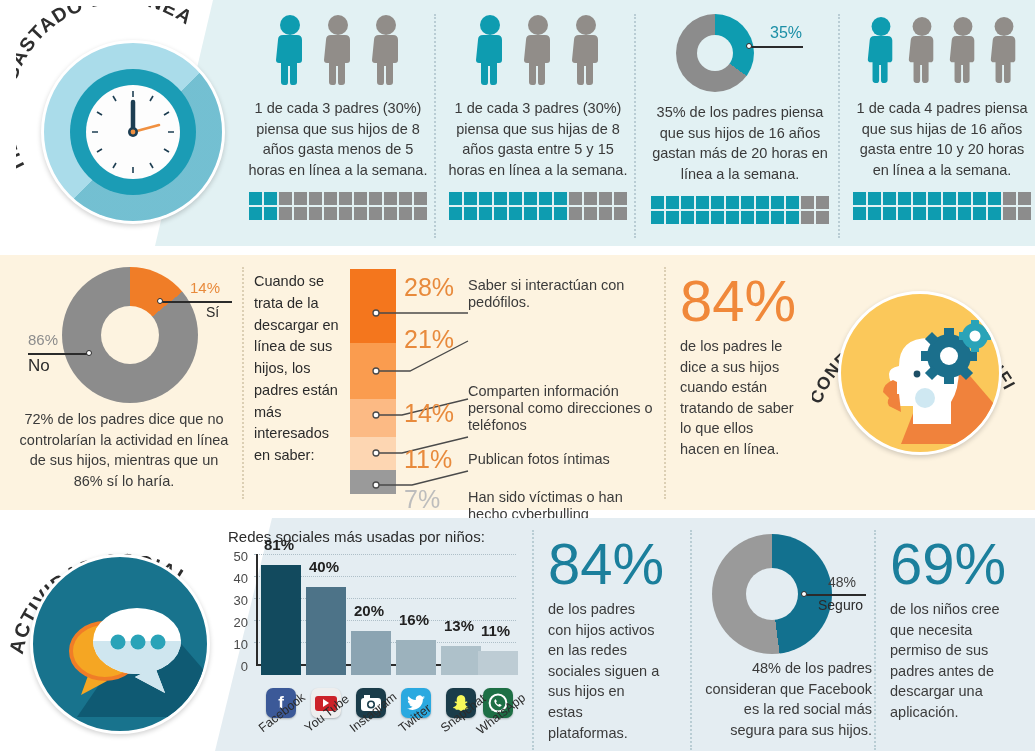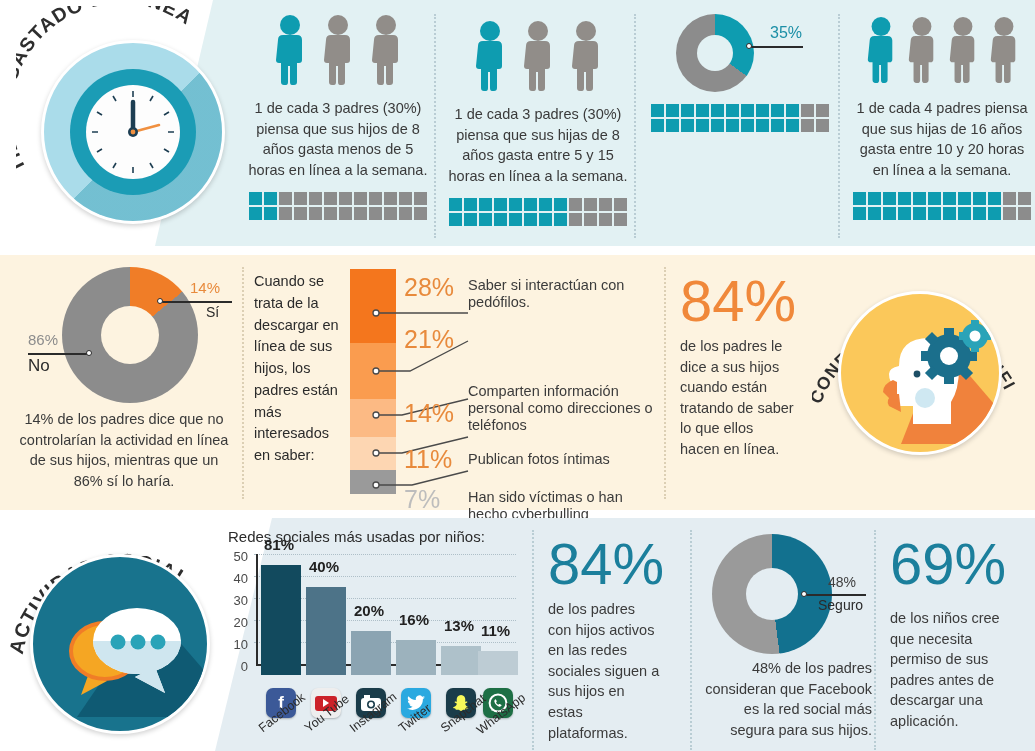--- a/index.html
+++ b/index.html
@@ -184,21 +184,21 @@
         <div class="sq off"></div>
         <div class="sq off"></div>
         <div class="sq off"></div>
         <div class="sq off"></div>
         <div class="sq off"></div>
         <div class="sq off"></div>
         <div class="sq off"></div>
     </div>
   </div>
 
-  <div style="position:absolute; left:448px; top:20px; width:180px;">
+  <div style="position:absolute; left:448px; top:14px; width:180px;">
     <div class="people">
       <svg width="34" height="72" viewBox="0 0 34 72">
           <circle cx="17" cy="11" r="10" fill="#0e9cb0"></circle>
           <path d="M5 26 q0-5 5-5 h14 q5 0 5 5 v20 q0 3-3 3 h-2 v19 q0 3-3 3 h-2 q-2 0-2-3 v-16 h-2 v16 q0 3-2 3 h-2 q-3 0-3-3 v-19 h-2 q-3 0-3-3 z" fill="#0e9cb0"></path>
         </svg>
       <svg width="34" height="72" viewBox="0 0 34 72">
           <circle cx="17" cy="11" r="10" fill="#918d89"></circle>
           <path d="M5 26 q0-5 5-5 h14 q5 0 5 5 v20 q0 3-3 3 h-2 v19 q0 3-3 3 h-2 q-2 0-2-3 v-16 h-2 v16 q0 3-2 3 h-2 q-3 0-3-3 v-19 h-2 q-3 0-3-3 z" fill="#918d89"></path>
         </svg>
       <svg width="34" height="72" viewBox="0 0 34 72">
@@ -238,20 +238,21 @@
   <div style="position:absolute; left:648px; top:10px; width:184px;">
     <div style="position:relative; height:82px;">
       <div class="donut" style="position:absolute; left:28px; top:4px; width:78px; height:78px;
            background:conic-gradient(#0e9cb0 0% 35%, #8c8c8c 35% 100%);">
         <div class="hole" style="left:21px; top:21px; width:36px; height:36px; background:#e2f1f3;"></div>
       </div>
       <div style="position:absolute; left:101px; top:36px; width:54px; height:1.5px; background:#2b2b2b;"></div>
       <div class="callout-dot" style="left:98px; top:33px;"></div>
       <div style="position:absolute; left:122px; top:14px; font-size:16px; color:#1b8fa6;">35%</div>
     </div>
+    <div class="col-text" style="margin-top:10px;">35% de los padres piensa que sus hijos de 16 años gastan más de 20 horas en línea a la semana.</div>
     <div class="sqgrid" style="margin-top:12px;">
       <div class="sq on"></div>
         <div class="sq on"></div>
         <div class="sq on"></div>
         <div class="sq on"></div>
         <div class="sq on"></div>
         <div class="sq on"></div>
         <div class="sq on"></div>
         <div class="sq on"></div>
         <div class="sq on"></div>
@@ -338,21 +339,21 @@
       <div style="position:absolute; left:150px; top:38px; width:72px; height:1.6px; background:#2b2b2b;"></div>
       <div class="callout-dot" style="left:147px; top:35px;"></div>
       <div style="position:absolute; left:180px; top:16px; font-size:15px; color:#e88a3c;">14%</div>
       <div style="position:absolute; left:196px; top:41px; font-size:14px; color:#2b2b2b;">Sí</div>
 
       <div style="position:absolute; left:18px; top:90px; width:62px; height:1.6px; background:#2b2b2b;"></div>
       <div class="callout-dot" style="left:76px; top:87px;"></div>
       <div style="position:absolute; left:18px; top:68px; font-size:15px; color:#8c8c8c;">86%</div>
       <div style="position:absolute; left:18px; top:93px; font-size:17px; color:#2b2b2b;">No</div>
     </div>
-    <div class="col-text" style="margin-top:6px; padding:0 6px;">14% de los padres dice que no controlarían la actividad en línea de sus hijos, mientras que un 86% sí lo haría.</div>
+    <div class="col-text" style="margin-top:6px; padding:0 6px;">72% de los padres dice que no controlarían la actividad en línea de sus hijos, mientras que un 86% sí lo haría.</div>
   </div>
 
   <div style="position:absolute; left:254px; top:16px; width:86px; font-size:14.5px; line-height:1.5; color:#2b2b2b;">Cuando se trata de la descargar en línea de sus hijos, los padres están más interesados en saber:</div>
 
   <div class="stack" style="left:350px; top:14px;">
     <div style="height:74px; background:#f4761d;"></div>
     <div style="height:56px; background:#fa9c4f;"></div>
     <div style="height:38px; background:#fcba84;"></div>
     <div style="height:33px; background:#fdd6b2;"></div>
     <div style="height:24px; background:#9a9a9a;"></div>
@@ -573,15 +574,15 @@
       <div style="position:absolute; left:104px; top:62px; width:62px; height:1.5px; background:#2b2b2b;"></div>
       <div class="callout-dot" style="left:101px; top:59px;"></div>
       <div style="position:absolute; left:128px; top:42px; font-size:14px; color:#404040;">48%</div>
       <div style="position:absolute; left:118px; top:65px; font-size:14px; color:#2b2b2b;">Seguro</div>
     </div>
     <div class="col-text" style="margin-top:2px;text-align:right;">48% de los padres consideran que Facebook es la red social más segura para sus hijos.</div>
   </div>
 
   <div style="position:absolute; left:890px; top:18px; width:120px;">
     <div class="bignum" style="color:#1b7f9c;">69%</div>
-    <div class="bodytxt" style="margin-top:17px;">de los niños cree que necesita permiso de sus padres antes de descargar una aplicación.</div>
+    <div class="bodytxt" style="margin-top:8px;">de los niños cree que necesita permiso de sus padres antes de descargar una aplicación.</div>
   </div>
 </div>
 
 </body></html>

